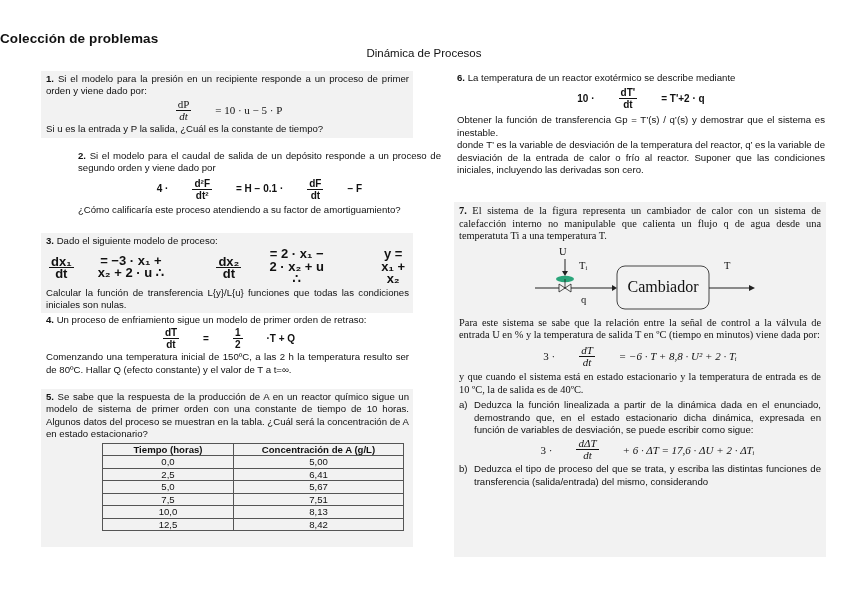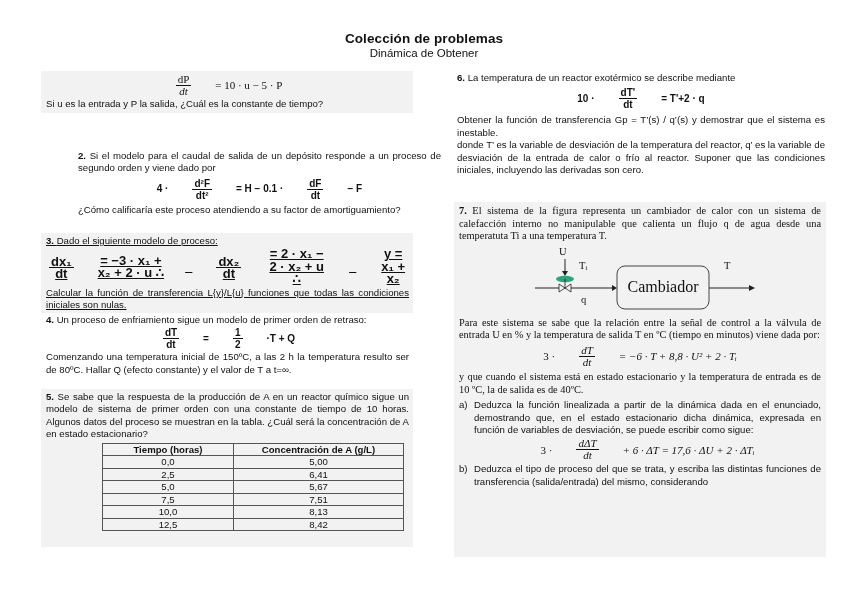--- a/index.html
+++ b/index.html
@@ -1,18 +1,18 @@
 <!DOCTYPE html>
 <html><head>
 <meta charset="utf-8">
 <style>
   html, body { margin:0; padding:0; background:#ffffff; }
   body { width:848px; height:599px; position:relative; overflow:hidden;
          font-family:"Liberation Sans", sans-serif; color:#111; }
-  .title { position:absolute; left:0; width:848px; top:31px; text-align:center;
+  .title { position:absolute; left:0; width:848px; top:31px; text-align:left;
            font-weight:bold; font-size:13.5px; letter-spacing:0.1px; }
   .subtitle { position:absolute; left:0; width:848px; top:47px; text-align:center;
               font-size:11.5px; font-weight:500; }
   .box { position:absolute; font-size:9.6px; line-height:12.4px; }
   .shade { background:#f2f2f2; }
   .p { margin:0; text-align:justify; }
   .b { font-weight:bold; }
   .eq { text-align:center; font-weight:bold; font-size:10px; margin:1px 0; display:flex; justify-content:center; align-items:center;gap:21px; }
   .eq.serif { font-family:"Liberation Serif", serif; font-weight:normal; font-size:11px; }
   .frac { display:inline-flex; flex-direction:column; align-items:center; vertical-align:middle; margin:0 3px; line-height:11px; }
@@ -25,23 +25,24 @@
   table.data th:last-child, table.data td:last-child { width:161px; }
   .sub-item { display:flex; }
   .sub-item .lbl { width:15px; flex:none; }
   .sub-item .txt { flex:1; text-align:justify; }
   .diagram { position:relative; height:64px; margin:4px 0 6px; }
 </style>
 </head>
 <body>
 
 <div class="title">Colección de problemas</div>
-<div class="subtitle">Dinámica de Obtener</div>
+<div class="subtitle">Dinámica de Procesos</div>
 
 <div class="box shade" style="left:41px; top:71px; width:363px; padding:2px 4px 3px 5px;">
+  <p class="p"><span class="b">1.</span> <span>Si el modelo para la presión en un recipiente responde a un proceso de primer orden y viene dado por:</span></p>
   <div class="eq serif">
     <span class="frac">
         <span class="num">dP</span>
         <span style="font-style:italic;">dt</span>
       </span>
     <span>= 10 · u − 5 · P</span>
   </div>
   <p class="p">Si u es la entrada y P la salida, ¿Cuál es la constante de tiempo?</p>
 </div>
 
@@ -56,21 +57,21 @@
     <span>= H − 0.1 ·</span>
     <span class="frac">
         <span class="num">dF</span>
         <span>dt</span>
       </span>
     <span>− F</span>
   </div>
   <p class="p">¿Cómo calificaría este proceso atendiendo a su factor de amortiguamiento?</p>
 </div>
 
-<div class="box shade" style="left:41px; top:233px; width:363px; padding:2px 4px 2px 5px;text-decoration:underline;">
+<div class="box shade" style="left:41px; top:233px; width:363px; padding:2px 4px 2px 5px;">
   <p class="p"><span class="b">3.</span> <span>Dado el siguiente modelo de proceso:</span></p>
   <div class="eq" style="font-size:13px;">
     <span class="frac">
         <span class="num">dx₁</span>
         <span>dt</span>
       </span>
     <span>= −3 · x₁ + x₂ + 2 · u ∴</span>&nbsp;&nbsp;
     <span class="frac">
         <span class="num">dx₂</span>
         <span>dt</span>

